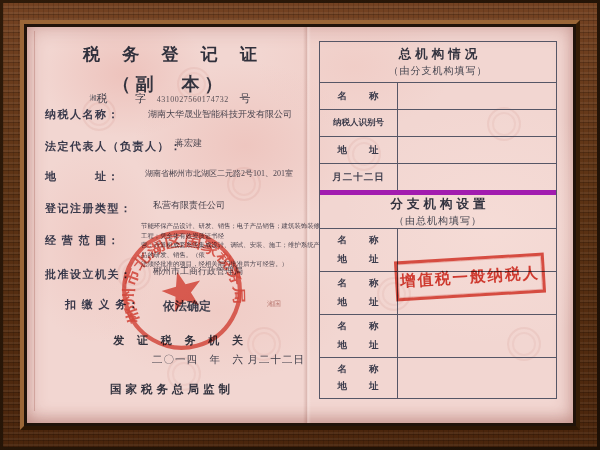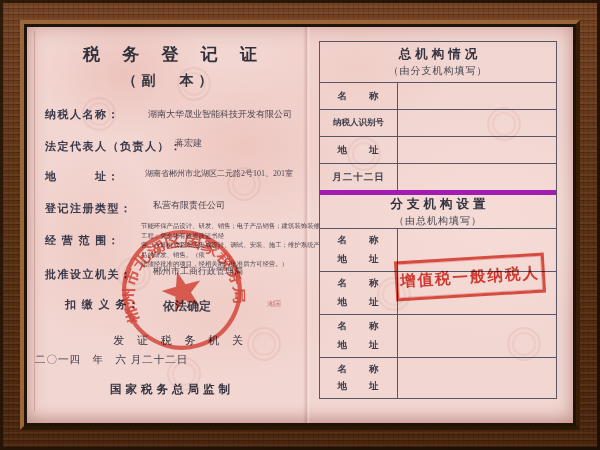--- a/index.html
+++ b/index.html
@@ -35,33 +35,33 @@
     opacity:.22;pointer-events:none;}
 
   .page{position:absolute;top:0;height:394px;}
   .page.left{left:0;width:270px;margin-left:8px;}
   .page.right{left:278px;width:264px;}
 
   
   .lp-title{position:absolute;top:16px;left:0;width:100%;text-align:center;
     font-size:17px;font-weight:bold;letter-spacing:9px;color:#30303c;white-space:nowrap;text-indent:9px;}
   .lp-sub{position:absolute;top:45px;left:0;width:100%;text-align:center;
-    font-size:14px;font-weight:bold;letter-spacing:5px;color:#34343f;}
+    font-size:18px;font-weight:bold;letter-spacing:5px;color:#34343f;}
   .lp-serial{position:absolute;top:64px;left:0;width:100%;text-align:center;
     font-size:11px;color:#3a3a46;white-space:nowrap;}
   .lp-serial .pre{font-size:7px;vertical-align:2px;color:#55555f;}
   .lp-serial .num{font-size:8px;color:#5a5258;letter-spacing:.5px;margin:0 8px;}
   .lab{position:absolute;font-size:11px;font-weight:bold;color:#38384a;letter-spacing:1.5px;white-space:nowrap;}
   .val{position:absolute;font-size:9px;color:#4c4650;white-space:nowrap;text-align:center;}
   .scope-lines{position:absolute;top:194px;left:106px;width:182px;
     font-size:6.4px;line-height:9.6px;color:#4c4650;}
   .side-note{position:absolute;top:272px;left:232px;font-size:7px;color:#b06a62;opacity:.85;}
   .lp-issuer{position:absolute;top:306px;left:0;width:100%;text-align:center;
-    font-size:11px;font-weight:normal;letter-spacing:5px;color:#33333f;text-indent:5px;padding-left:16px;}
-  .lp-date{position:absolute;top:326px;left:0;width:100%;text-align:left;
+    font-size:11px;font-weight:bold;letter-spacing:5px;color:#33333f;text-indent:5px;padding-left:16px;}
+  .lp-date{position:absolute;top:326px;left:0;width:100%;text-align:right;
     font-size:10.5px;color:#3a3a46;letter-spacing:1px;white-space:nowrap;}
   .lp-footer{position:absolute;top:355px;left:0;width:100%;text-align:center;
     font-size:11.5px;font-weight:bold;letter-spacing:4px;color:#33333f;text-indent:4px;}
 
   .seal{position:absolute;left:84px;top:200px;width:126px;height:126px;
     transform:rotate(-15deg);mix-blend-mode:multiply;opacity:.92;}
 
   
   .tbl{position:absolute;left:14px;top:14px;width:238px;height:358px;
     border:1.2px solid #565666;display:flex;flex-direction:column;}
@@ -100,20 +100,27 @@
     <div class="wm" style="left:460px;top:80px"></div>
     <div class="wm" style="left:350px;top:250px"></div>
     <div class="wm" style="left:480px;top:300px"></div>
     <div class="wm" style="left:140px;top:330px"></div>
     <div class="fold"></div>
 
     <div class="page left">
       <div class="lp-title">税 务 登 记 证</div>
       <div class="lp-sub">（副　本）</div>
 
+      <div class="lp-serial">
+        <span class="pre">湘</span><span>税</span>
+        <span style="display:inline-block;width:22px"></span>
+        <span>字</span>
+        <span class="num">4310027560174732</span>
+        <span>号</span>
+      </div>
 
       <div class="lab" style="top:80px;left:10px">纳税人名称：</div>
       <div class="val" style="top:81px;left:113px">湖南大华晟业智能科技开发有限公司</div>
 
       <div class="lab" style="top:112px;left:10px">法定代表人（负责人）：</div>
       <div class="val" style="top:110px;left:140px">蒋宏建</div>
 
       <div class="lab" style="top:142px;left:10px">地　　　址：</div>
       <div class="val" style="top:141px;left:110px;font-size:8px">湖南省郴州市北湖区二元路2号101、201室</div>
 

